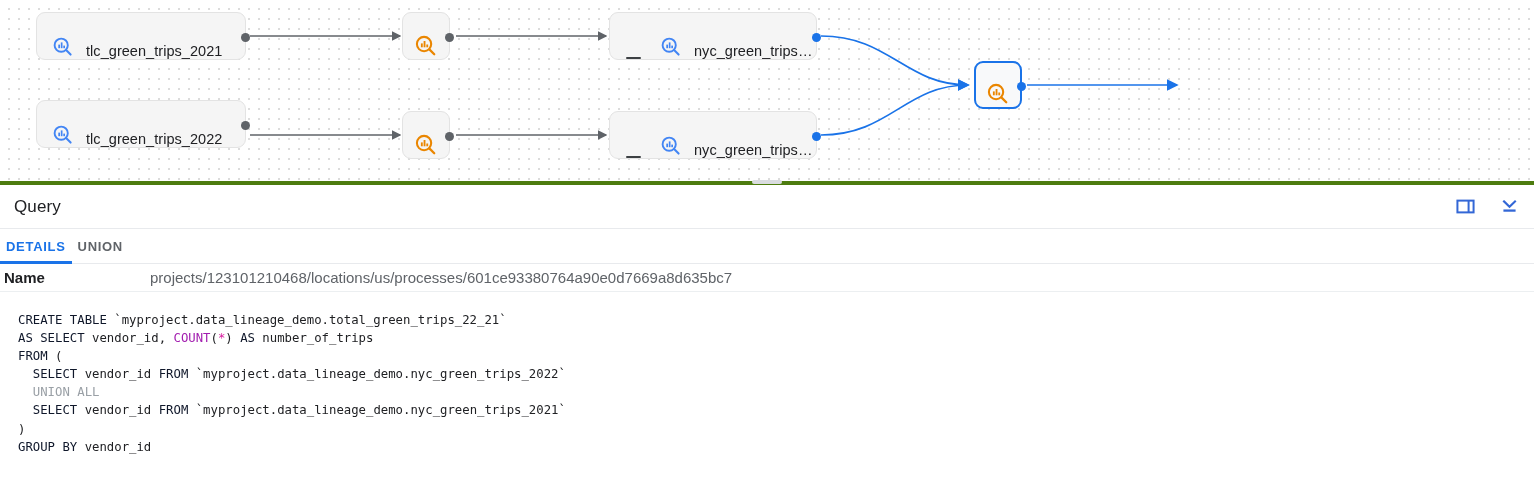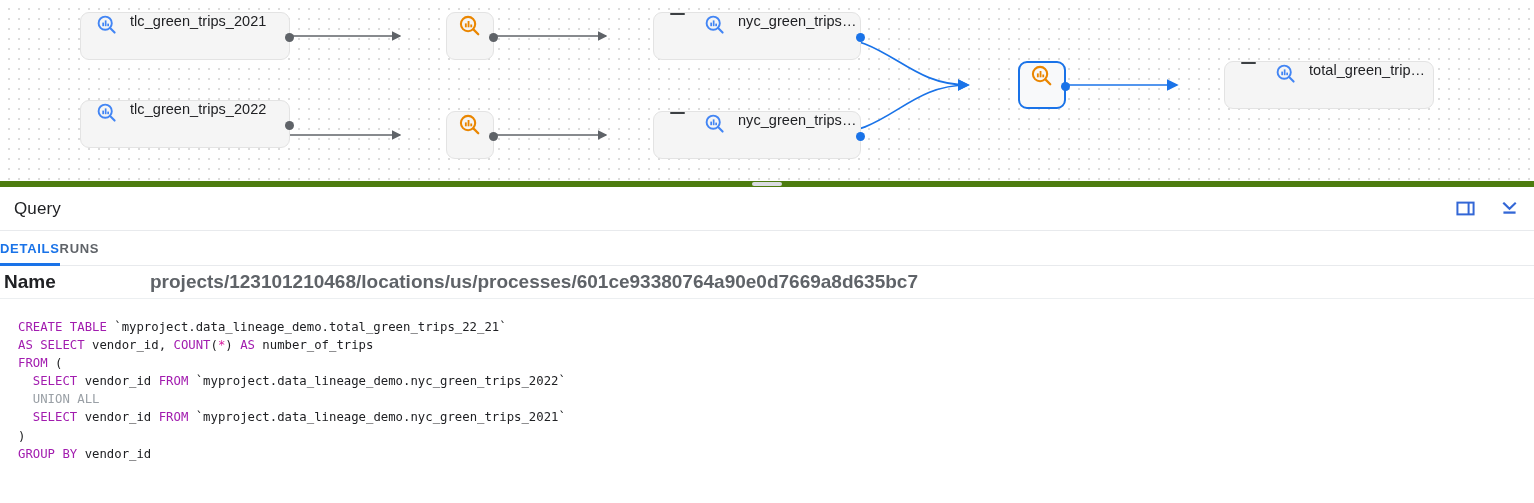--- a/index.html
+++ b/index.html
@@ -27,26 +27,25 @@
   .edge-layer {
     position: absolute;
     left: 0; top: 0;
     width: 1534px; height: 181px;
     pointer-events: none;
   }
 
   .node {
     position: absolute;
     display: flex;
-    align-items: flex-start;
+    align-items: flex-end;
     background: #f5f5f5;
     border: 1px solid #e3e3e3;
     border-radius: 9px;
     cursor: pointer;
-    margin-left: 44px;
   }
 
   .node-table {
     height: 48px;
     padding: 0 14px;
     gap: 11px;
   }
 
   .node-label {
     font-size: 14.5px;
@@ -85,21 +84,21 @@
   }
   .port-gray { background: #5f6368; }
   .port-blue { background: #1a73e8; }
 
   
   #details-panel {
     position: relative;
     width: 1534px;
     height: 322px;
     background: #ffffff;
-    border-top: 6px solid #4d7c0f;
+    border-top: 4px solid #4d7c0f;
   }
 
   #drag-handle-wrap {
     position: absolute;
     top: -10px; left: 0;
     width: 1534px; height: 10px;
     display: flex; justify-content: center; align-items: flex-end;
     cursor: row-resize;
   }
   #drag-handle {
@@ -131,65 +130,65 @@
 
   .tabs {
     height: 35px;
     display: flex;
     align-items: stretch;
     border-bottom: 1px solid #e8eaed;
     padding-left: 0px;
   }
   .tab {
     display: flex; align-items: center;
-    padding: 0 0;
+    padding: 0 6px;
     font-size: 13px;
     font-weight: bold;
     letter-spacing: 0.7px;
     color: #5f6368;
     cursor: pointer;
     position: relative;
   }
   .tab.active { color: #1a73e8; }
   .tab.active::after {
     content: "";
     position: absolute;
     left: 0; right: 0; bottom: -1px;
     height: 3px;
     background: #1a73e8;
   }
 
   .kv-table { width: 100%; border-collapse: collapse; }
   .kv-table tr { border-bottom: 1px solid #eceff1; }
   .kv-table td {
     padding: 5px 0;
-    font-size: 19px;
+    font-size: 15px;
     vertical-align: top;
   }
   .kv-key {
     width: 150px;
     padding-left: 4px !important;
     font-weight: bold;
     color: #202124;
   }
-  .kv-val { color: #5f6368; font-weight: bold; }
+  .kv-val { color: #5f6368; }
 
   
   #code-block {
     margin-top: 19px;
     padding: 0 0 0 18px;
     font-family: "DejaVu Sans Mono", monospace;
     font-size: 12.3px;
     line-height: 18.1px;
     white-space: pre;
     color: #202124;
     overflow: hidden;
     height: 160px;
   }
-  .k  { color: #a21caf; text-align: center; }   
+  .k  { color: #0f172a; text-align: center; }   
   .fn { color: #a21caf; }   
   .op { color: #d81b9e; }   
   .dim{ color: #9aa0a6; }   
 </style>
 </head>
 <body>
 
 <div id="graph-canvas">
 
   <svg class="edge-layer" viewBox="0 0 1534 181">
@@ -306,33 +305,20 @@
         <circle cx="10.2" cy="10.2" r="6.6" fill="none" stroke="#ea8600" stroke-width="1.9"></circle>
         <rect x="7.3" y="9.6" width="1.7" height="3.6" fill="#ea8600"></rect>
         <rect x="9.8" y="7.4" width="1.7" height="5.8" fill="#ea8600"></rect>
         <rect x="12.3" y="10.6" width="1.7" height="2.6" fill="#ea8600"></rect>
         <line x1="15.1" y1="15.1" x2="19.6" y2="19.6" stroke="#ea8600" stroke-width="2.1" stroke-linecap="round"></line>
       </svg>
     </span>
     <span class="port port-blue" style="right:-6px; top:18.5px;"></span>
   </div>
 
-  <div class="node node-table" style="left:1180px; top:61px; width:210px; padding-left:16px;">
-    <span class="collapse-dash"></span>
-    <span style="margin-left:7px;">
-      <svg class="icon-svg" width="24" height="24" viewBox="0 0 24 24" aria-hidden="true">
-        <circle cx="10.2" cy="10.2" r="6.6" fill="none" stroke="#4285f4" stroke-width="1.9"></circle>
-        <rect x="7.3" y="9.6" width="1.7" height="3.6" fill="#4285f4"></rect>
-        <rect x="9.8" y="7.4" width="1.7" height="5.8" fill="#4285f4"></rect>
-        <rect x="12.3" y="10.6" width="1.7" height="2.6" fill="#4285f4"></rect>
-        <line x1="15.1" y1="15.1" x2="19.6" y2="19.6" stroke="#4285f4" stroke-width="2.1" stroke-linecap="round"></line>
-      </svg>
-    </span>
-    <span class="node-label">total_green_trip…</span>
-  </div>
 
 </div>
 
 <div id="details-panel">
 
   <div id="drag-handle-wrap">
     <div id="drag-handle"></div>
   </div>
 
   <div class="panel-header">
@@ -348,21 +334,21 @@
         <svg width="19" height="19" viewBox="0 0 20 20" aria-hidden="true">
           <path d="M4.2,4.6 L10,10.2 L15.8,4.6" fill="none" stroke="#3367d6" stroke-width="2.2" stroke-linecap="square"></path>
           <rect x="3.6" y="13.1" width="12.8" height="2.4" fill="#3367d6"></rect>
         </svg>
       </button>
     </div>
   </div>
 
   <div class="tabs">
     <div class="tab active">DETAILS</div>
-    <div class="tab">RUNS</div>
+    <div class="tab">UNION</div>
   </div>
 
   <table class="kv-table">
     <tbody>
       <tr>
         <td class="kv-key">Name</td>
         <td class="kv-val">projects/123101210468/locations/us/processes/601ce93380764a90e0d7669a8d635bc7</td>
       </tr>
     </tbody>
   </table>

